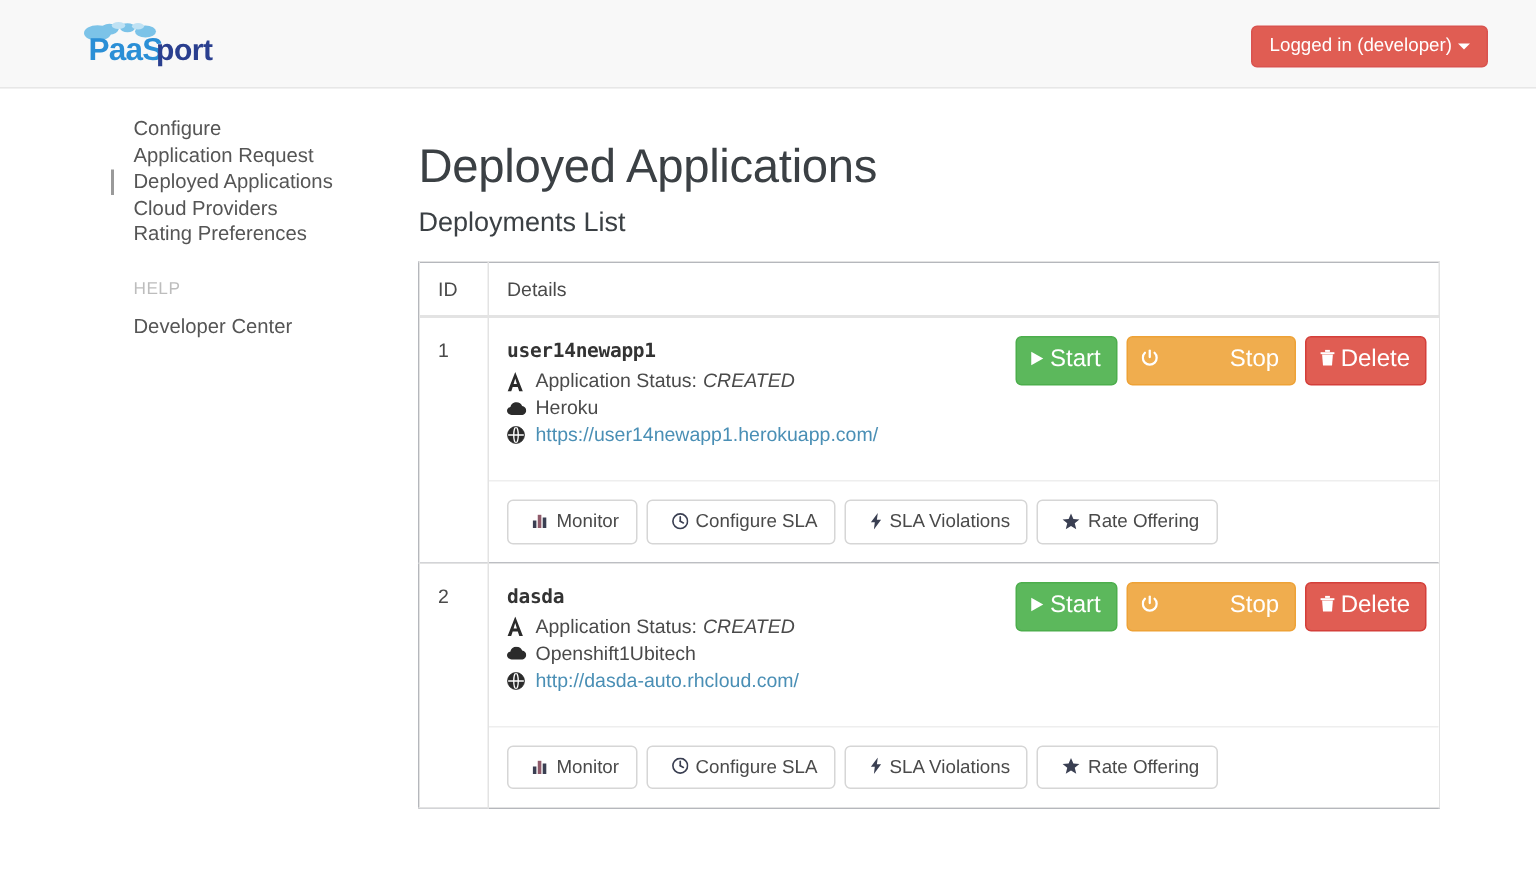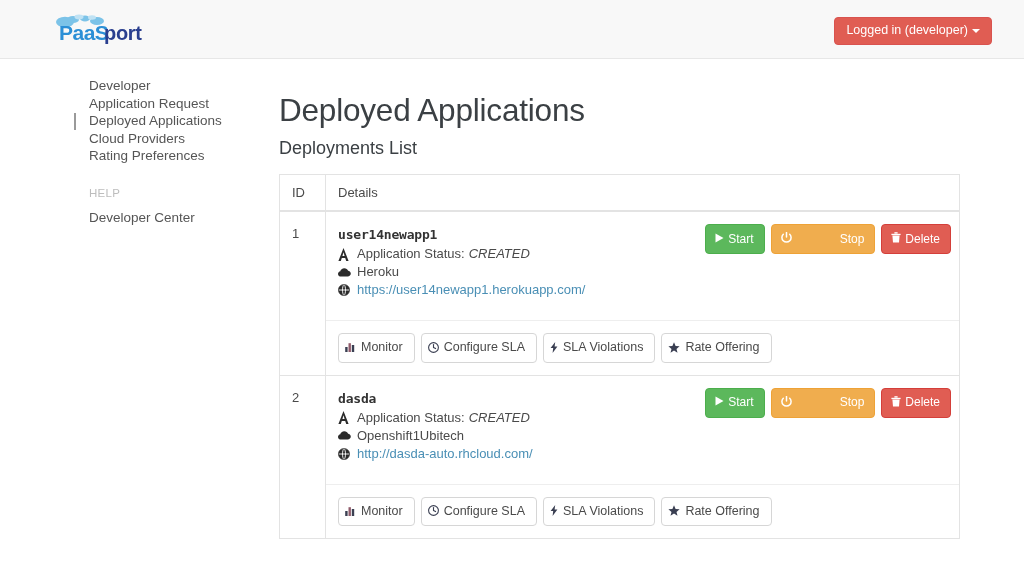--- a/index.html
+++ b/index.html
@@ -184,21 +184,21 @@
   .state-buttons {
     position: absolute;
     right: 8px; top: 12px;
     display: flex;
     gap: 6px;
   }
   .btn-state {
     border-radius: 4px;
     border: 1px solid transparent;
     color: #ffffff;
-    font-size: 12px;
+    font-size: 16px;
     line-height: 1;
     padding: 7px 10px 8px 9px;
     cursor: pointer;
     display: inline-flex;
     align-items: center;
     gap: 4px;
     font-family: "Liberation Sans", sans-serif;
     white-space: nowrap;
   }
   .btn-start { background: #5cb85c; border-color: #4cae4c; }
@@ -213,21 +213,21 @@
     display: flex;
     gap: 6px;
   }
   .btn-tool {
     background: #ffffff;
     border: 1px solid #d6d6d6;
     border-radius: 4px;
     color: #4a4a4a;
     font-size: 12.5px;
     line-height: 1;
-    padding: 7px 11px 8px 6px;
+    padding: 7px 11px 8px 16px;
     cursor: pointer;
     display: inline-flex;
     align-items: center;
     gap: 5px;
     font-family: "Liberation Sans", sans-serif;
     white-space: nowrap;
   }
   .btn-tool .glyph { display: inline-flex; align-items: center; }
 </style>
 </head>
@@ -256,21 +256,21 @@
 
   <button id="login-button">
     <span>Logged in (developer)</span><span class="caret"></span>
   </button>
 </div>
 
 <nav id="sidebar">
 
   <ul class="side-list">
     <li class="side-item">
-      <span>Developer</span>
+      <span>Configure</span>
     </li>
     <li class="side-item">
       <span>Application Request</span>
     </li>
     <li class="side-item active">
       <span>Deployed Applications</span>
     </li>
     <li class="side-item">
       <span>Cloud Providers</span>
     </li>

